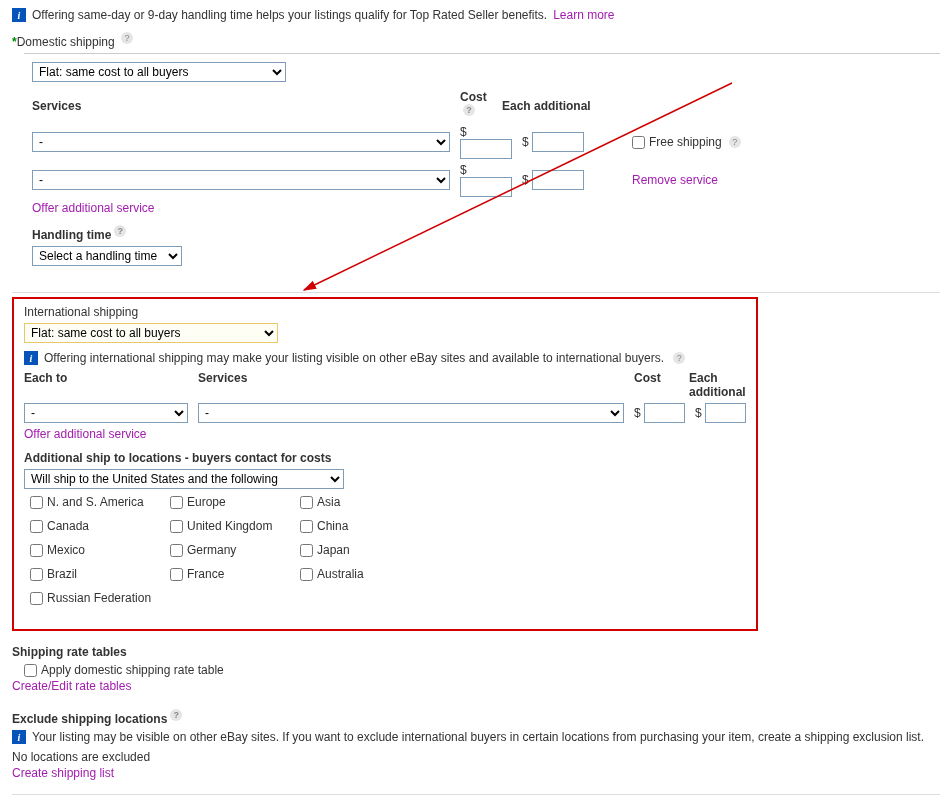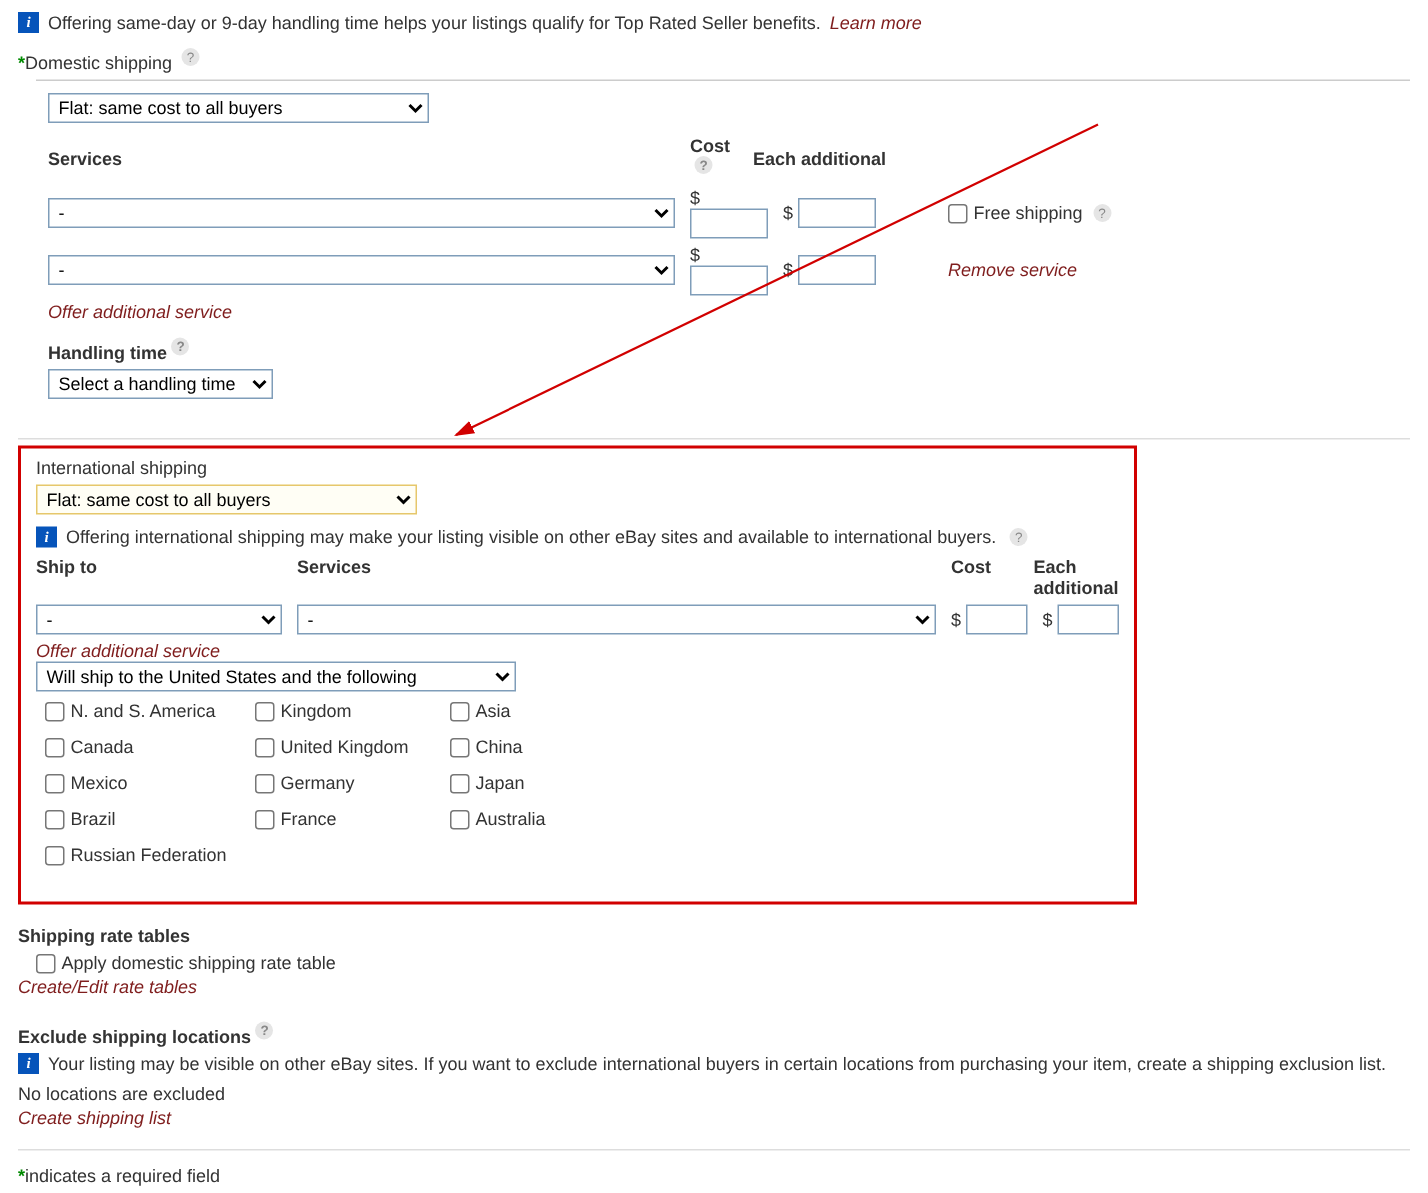--- a/index.html
+++ b/index.html
@@ -15,21 +15,21 @@
     width: 14px; height: 14px; background: #0654ba; color: #fff;
     display: inline-flex; align-items: center; justify-content: center;
     font-weight: bold; font-size: 10px; font-family: Georgia, serif;
     font-style: italic;
   }
   .help-icon {
     display: inline-block; width: 12px; height: 12px; border-radius: 50%;
     background: #e5e5e5; color: #888; font-size: 9px; text-align: center;
     line-height: 12px; margin-left: 3px; vertical-align: super;
   }
-  a.link { color: #7f1d1d; text-decoration: none; font-style: italic; }
+  a.link { color: #a21caf; text-decoration: none; }
   .section-label { margin: 6px 0 4px 0; }
   .required-star { color: #008a00; font-weight: bold; }
   .indent-box {
     border-top: 1px solid #ccc;
     padding: 8px 0 12px 8px;
     margin-left: 12px;
   }
   select {
     font-size: 12px; background: #fff; border: 1px solid #7f9db9;
     height: 20px; padding: 0 2px;
@@ -141,47 +141,48 @@
     <option>Flat: same cost to all buyers</option>
   </select>
 
   <div class="info-row" style="margin:8px 0 6px 0;">
     <span class="info-icon">i</span>
     <span>Offering international shipping may make your listing visible on other eBay sites and available to international buyers.</span>
     <span class="help-icon">?</span>
   </div>
 
   <div style="display:flex; gap:10px; font-weight:bold;">
-    <div style="flex:0 0 164px;">Ship to</div>
+    <div style="flex:0 0 164px;">Each to</div>
     <div style="flex:0 0 426px;">Services</div>
     <div style="flex:0 0 45px;">Cost</div>
     <div style="flex:1;">Each additional</div>
   </div>
 
   <div style="display:flex; gap:10px; align-items:center; margin:4px 0;">
     <select style="width:164px;"><option>-</option></select>
     <select style="width:426px;"><option>-</option></select>
     <div><span>$</span> <input class="cost" style="width: 35px;"></div>
     <div><span>$</span> <input class="cost" style="width: 35px;"></div>
   </div>
 
   <div><a href="#" class="link">Offer additional service</a></div>
 
+  <div class="sub-bold">Additional ship to locations - buyers contact for costs</div>
   <select style="width:320px;">
     <option>Will ship to the United States and the following</option>
   </select>
 
   <div class="loc-grid">
     <div class="chk">
           <input type="checkbox" style="">
           <span>N. and S. America</span>
         </div>
     <div class="chk">
           <input type="checkbox" style="">
-          <span>Kingdom</span>
+          <span>Europe</span>
         </div>
     <div class="chk">
           <input type="checkbox" style="">
           <span>Asia</span>
         </div>
 
     <div class="chk">
           <input type="checkbox" style="">
           <span>Canada</span>
         </div>

